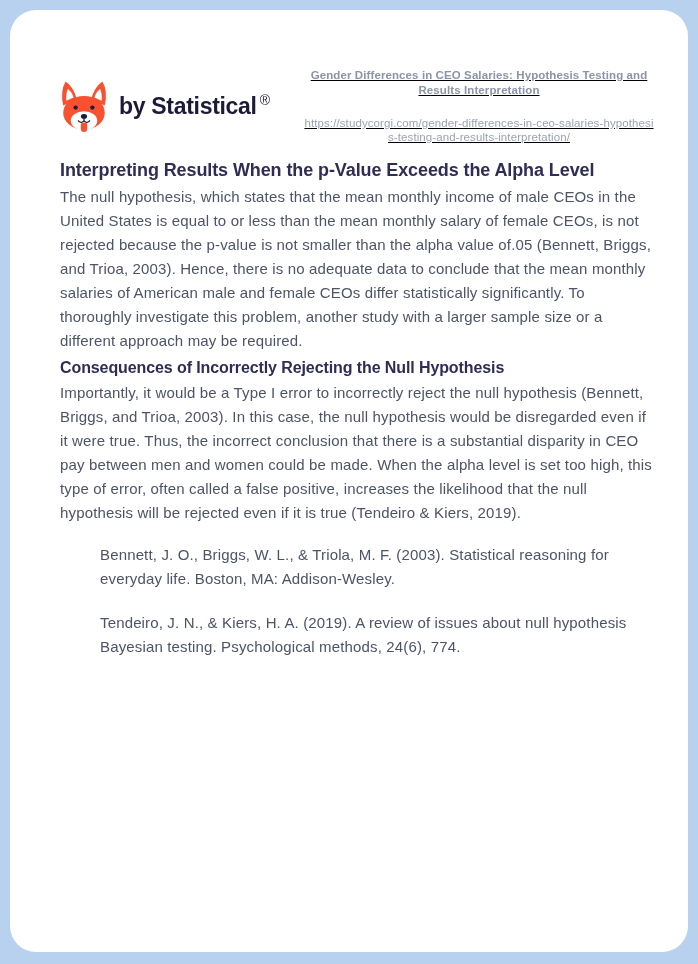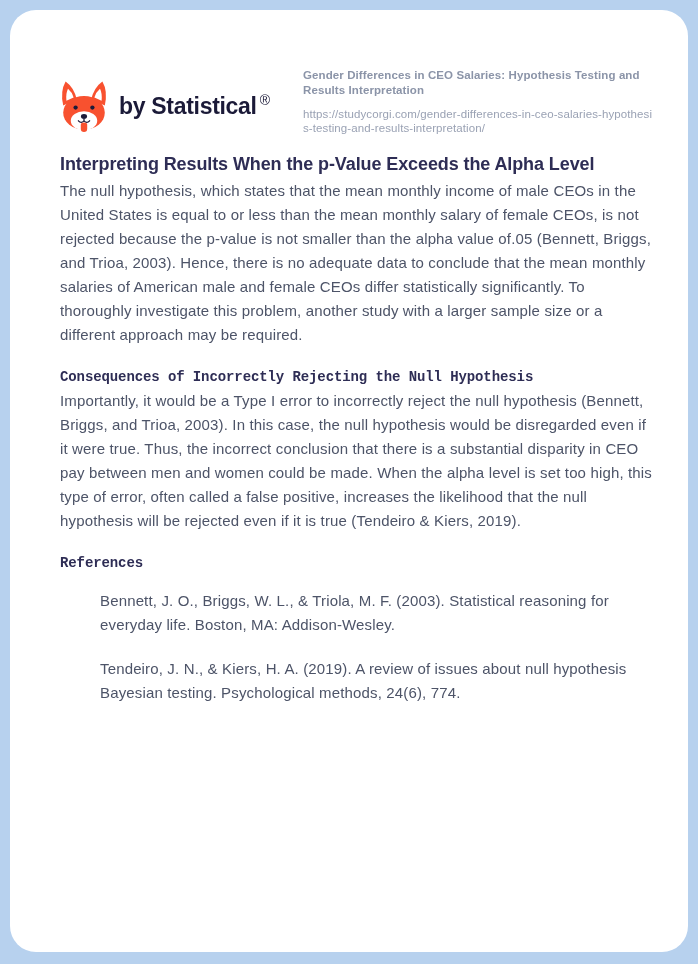--- a/index.html
+++ b/index.html
@@ -50,53 +50,53 @@
     font-size: 14px;
     font-weight: normal;
     color: #1b1a38;
     vertical-align: top;
     position: relative;
     top: -8px;
     margin-left: 3px;
   }
   .doc-meta {
     width: 352px;
-    text-align: left;
+    text-align: center;
     padding-top: 4px;
+    text-decoration: underline;
   }
   .doc-title {
     font-size: 11.5px;
     font-weight: bold;
     color: #8b94a8;
     line-height: 15px;
     letter-spacing: 0.1px;
   }
   .doc-url {
-    margin-top: 9px;
+    margin-top: 18px;
     font-size: 11.5px;
     color: #9aa2b4;
     line-height: 14px;
     word-break: break-all;
     letter-spacing: 0.1px;
   }
   
   .article h1 {
     margin-top: 16px;
     font-size: 18px;
     font-weight: bold;
     color: #2e2d55;
     letter-spacing: -0.1px;
   }
   .article h2 {
-    margin-top: 22px;
-    font-size: 14px;
+    margin-top: 6px;
+    font-size: 16px;
     font-weight: bold;
     color: #2e2d55;
     letter-spacing: -0.1px;
-    font-family: Liberation Mono, monospace;
   }
   .article p {
     margin-top: 4px;
     font-size: 15px;
     line-height: 24px;
     color: #4d5468;
     letter-spacing: 0.15px;
   }
   .article p.ref { margin-top: 18px; margin-left: 40px; }
   .article p.ref + p.ref { margin-top: 20px; }
@@ -141,18 +141,17 @@
     </div>
   </header>
 
   <main class="article">
     <h1>Interpreting Results When the p-Value Exceeds the Alpha Level</h1>
     <p>The null hypothesis, which states that the mean monthly income of male CEOs in the United States is equal to or less than the mean monthly salary of female CEOs, is not rejected because the p-value is not smaller than the alpha value of.05 (Bennett, Briggs, and Trioa, 2003). Hence, there is no adequate data to conclude that the mean monthly salaries of American male and female CEOs differ statistically significantly. To thoroughly investigate this problem, another study with a larger sample size or a different approach may be required.</p>
 
     <h2>Consequences of Incorrectly Rejecting the Null Hypothesis</h2>
     <p>Importantly, it would be a Type I error to incorrectly reject the null hypothesis (Bennett, Briggs, and Trioa, 2003). In this case, the null hypothesis would be disregarded even if it were true. Thus, the incorrect conclusion that there is a substantial disparity in CEO pay between men and women could be made. When the alpha level is set too high, this type of error, often called a false positive, increases the likelihood that the null hypothesis will be rejected even if it is true (Tendeiro &amp; Kiers, 2019).</p>
 
-    <h2>References</h2>
     <p class="ref">Bennett, J. O., Briggs, W. L., &amp; Triola, M. F. (2003). Statistical reasoning for everyday life. Boston, MA: Addison-Wesley.</p>
     <p class="ref">Tendeiro, J. N., &amp; Kiers, H. A. (2019). A review of issues about null hypothesis Bayesian testing. Psychological methods, 24(6), 774.</p>
   </main>
 
 </div>
 
 </body></html>

